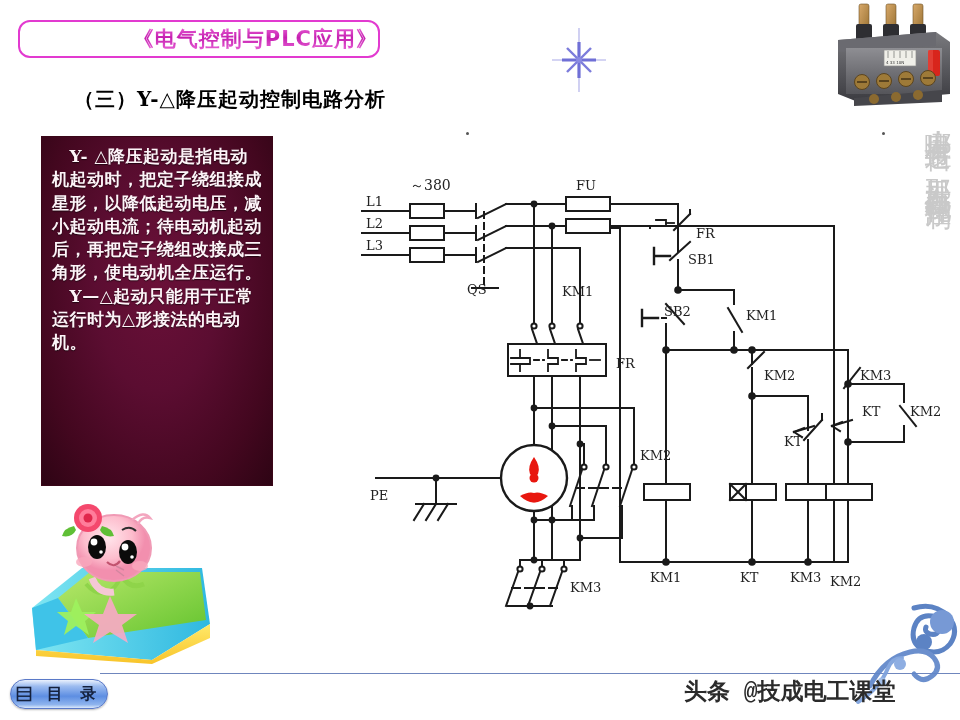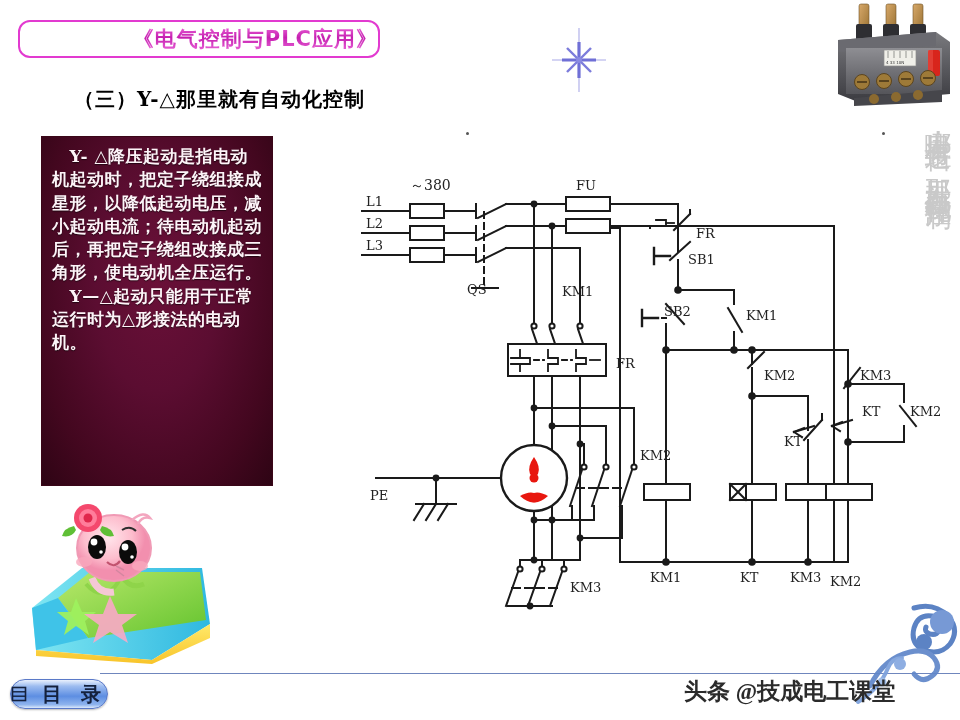--- a/index.html
+++ b/index.html
@@ -55,37 +55,37 @@
     position:absolute;left:908px;top:112px;width:44px;height:470px;
     writing-mode:vertical-rl;text-orientation:upright;
     font-family:"DejaVu Serif","Liberation Serif",serif;
     font-size:27px;color:#c9c9c9;letter-spacing:3px;
     line-height:1;overflow:hidden;user-select:none;
   }
 
   
   #bottom-watermark{
     position:absolute;left:684px;top:676px;
-    font-family:Liberation Serif, serif;
+    font-family:Liberation Mono, monospace;
     font-size:23px;font-weight:700;color:#2b2b2b;white-space:nowrap;
   }
   #footer-rule{position:absolute;left:660px;top:673px;width:300px;height:1px;background:#6f86bd;}
   #footer-rule-left{position:absolute;left:100px;top:673px;width:560px;height:1px;background:#6f86bd;}
 
   
   #contents-button{
     position:absolute;left:10px;top:679px;width:98px;height:30px;
     border-radius:15px;border:1px solid #5a79c8;
     background:linear-gradient(180deg,#eaf1fd 0%,#9dbcf0 22%,#5d8ee2 58%,#8fb4ee 88%,#dce9fb 100%);
     display:flex;align-items:center;justify-content:center;gap:9px;
     box-shadow:0 1px 2px rgba(0,0,0,.28);box-sizing:border-box;cursor:pointer;
   }
   #contents-button span.lbl{
     font-family:"DejaVu Sans","Liberation Sans",sans-serif;
-    font-size:20px;font-weight:700;color:#14213d;letter-spacing:6px;
+    font-size:16px;font-weight:700;color:#14213d;letter-spacing:6px;
     text-indent:6px;
   }
 
   
   #sparkle{position:absolute;left:548px;top:26px;width:62px;height:68px;}
 
   
   #relay-photo{position:absolute;left:824px;top:2px;width:132px;height:104px;}
 
   
@@ -98,21 +98,21 @@
 </style>
 </head>
 <body>
 
 <div class="stage">
 
   <div id="title-box">
     <div id="title-text">《电气控制与PLC应用》</div>
   </div>
 
-  <div id="section-heading">（三）Y-△那里就有自动化控制</div>
+  <div id="section-heading">（三）Y-△降压起动控制电路分析</div>
 
   <div id="explain-box">
     <div id="explain-text">　Y- △降压起动是指电动机起动时，把定子绕组接成星形，以降低起动电压，减小起动电流；待电动机起动后，再把定子绕组改接成三角形，使电动机全压运行。
 　Y—△起动只能用于正常运行时为△形接法的电动机。</div>
   </div>
 
   <svg id="sparkle" viewBox="0 0 62 68">
     <g stroke="#8f8fe0" fill="none">
       <line x1="31" y1="2" x2="31" y2="66" stroke-width="1.1" opacity=".75"></line>
       <line x1="4" y1="34" x2="58" y2="34" stroke-width="1.1" opacity=".75"></line>

